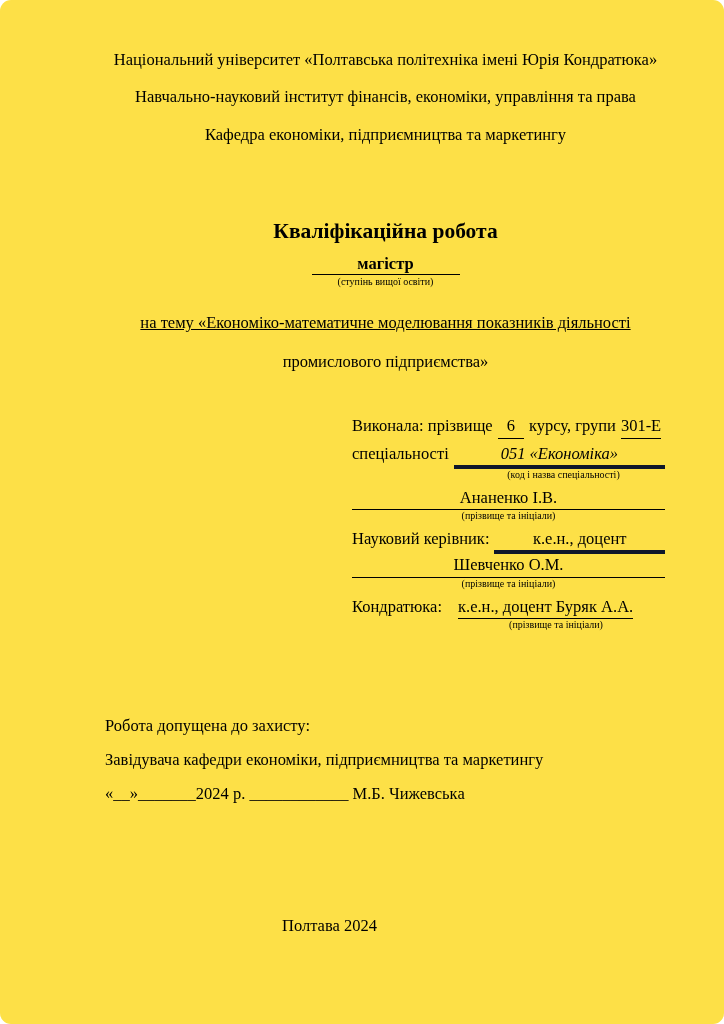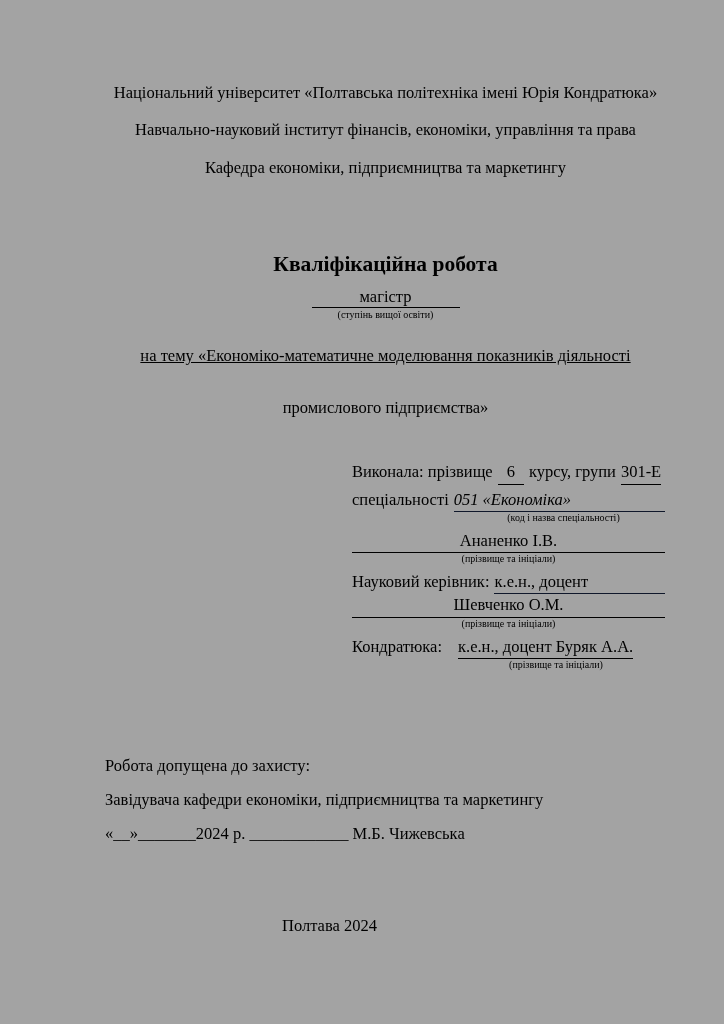--- a/index.html
+++ b/index.html
@@ -7,61 +7,63 @@
   body {
     width: 724px;
     height: 1024px;
     font-family: "Liberation Serif", "DejaVu Serif", serif;
     color: #000000;
   }
   .page {
     position: relative;
     width: 724px;
     height: 1024px;
-    padding: 82px 58px 0 105px;
-    background: #a3a3a3;
+    padding: 49px 58px 0 105px;
+    background: #fde047;
     overflow: hidden;
+    border-radius: 11px;
   }
   .header-line {
     font-size: 16.5px;
     line-height: 1.35;
     margin-bottom: 15px;
     text-align: center;
   }
   .work-title {
     margin-top: 73px;
     font-size: 21.5px;
     font-weight: bold;
     text-align: center;
   }
   .degree-row {
     margin-top: 10px;
     text-align: center;
     font-size: 16.5px;
+    font-weight: bold;
   }
   .degree-underline {
     display: inline-block;
     min-width: 148px;
     border-bottom: 1px solid #000;
     text-align: center;
     padding: 0 4px;
   }
   .small-note {
     font-size: 10px;
     line-height: 1.2;
     text-align: center;
   }
   .degree-note { margin-top: 1px; }
   .topic-line {
     font-size: 16.5px;
     line-height: 1.35;
     text-align: center;
   }
   .topic-1 { margin-top: 24px; text-decoration: underline; }
-  .topic-2 { margin-top: 30px; }
+  .topic-2 { margin-top: 17px; }
 
   .credentials {
     margin-top: 42px;
     margin-left: 247px;
     width: 313px;
     font-size: 16.5px;
   }
   .cred-line {
     display: flex;
     align-items: baseline;
@@ -71,22 +73,22 @@
   .gap-s { margin-right: 5px; }
   .u {
     border-bottom: 1px solid #000;
   }
   .u-pad {
     border-bottom: 1px solid #000;
     padding: 0 9px;
   }
   .u-fill {
     flex: 1;
-    border-bottom: 1px solid #0f172a;
-    text-align: left;
+    border-bottom: 4px solid #0f172a;
+    text-align: center;
     overflow: hidden;
   }
   .italic { font-style: italic; }
   .u-full {
     border-bottom: 1px solid #000;
     text-align: center;
     line-height: 1.35;
   }
   .mt-4 { margin-top: 4px; }
   .mt-6 { margin-top: 6px; }

